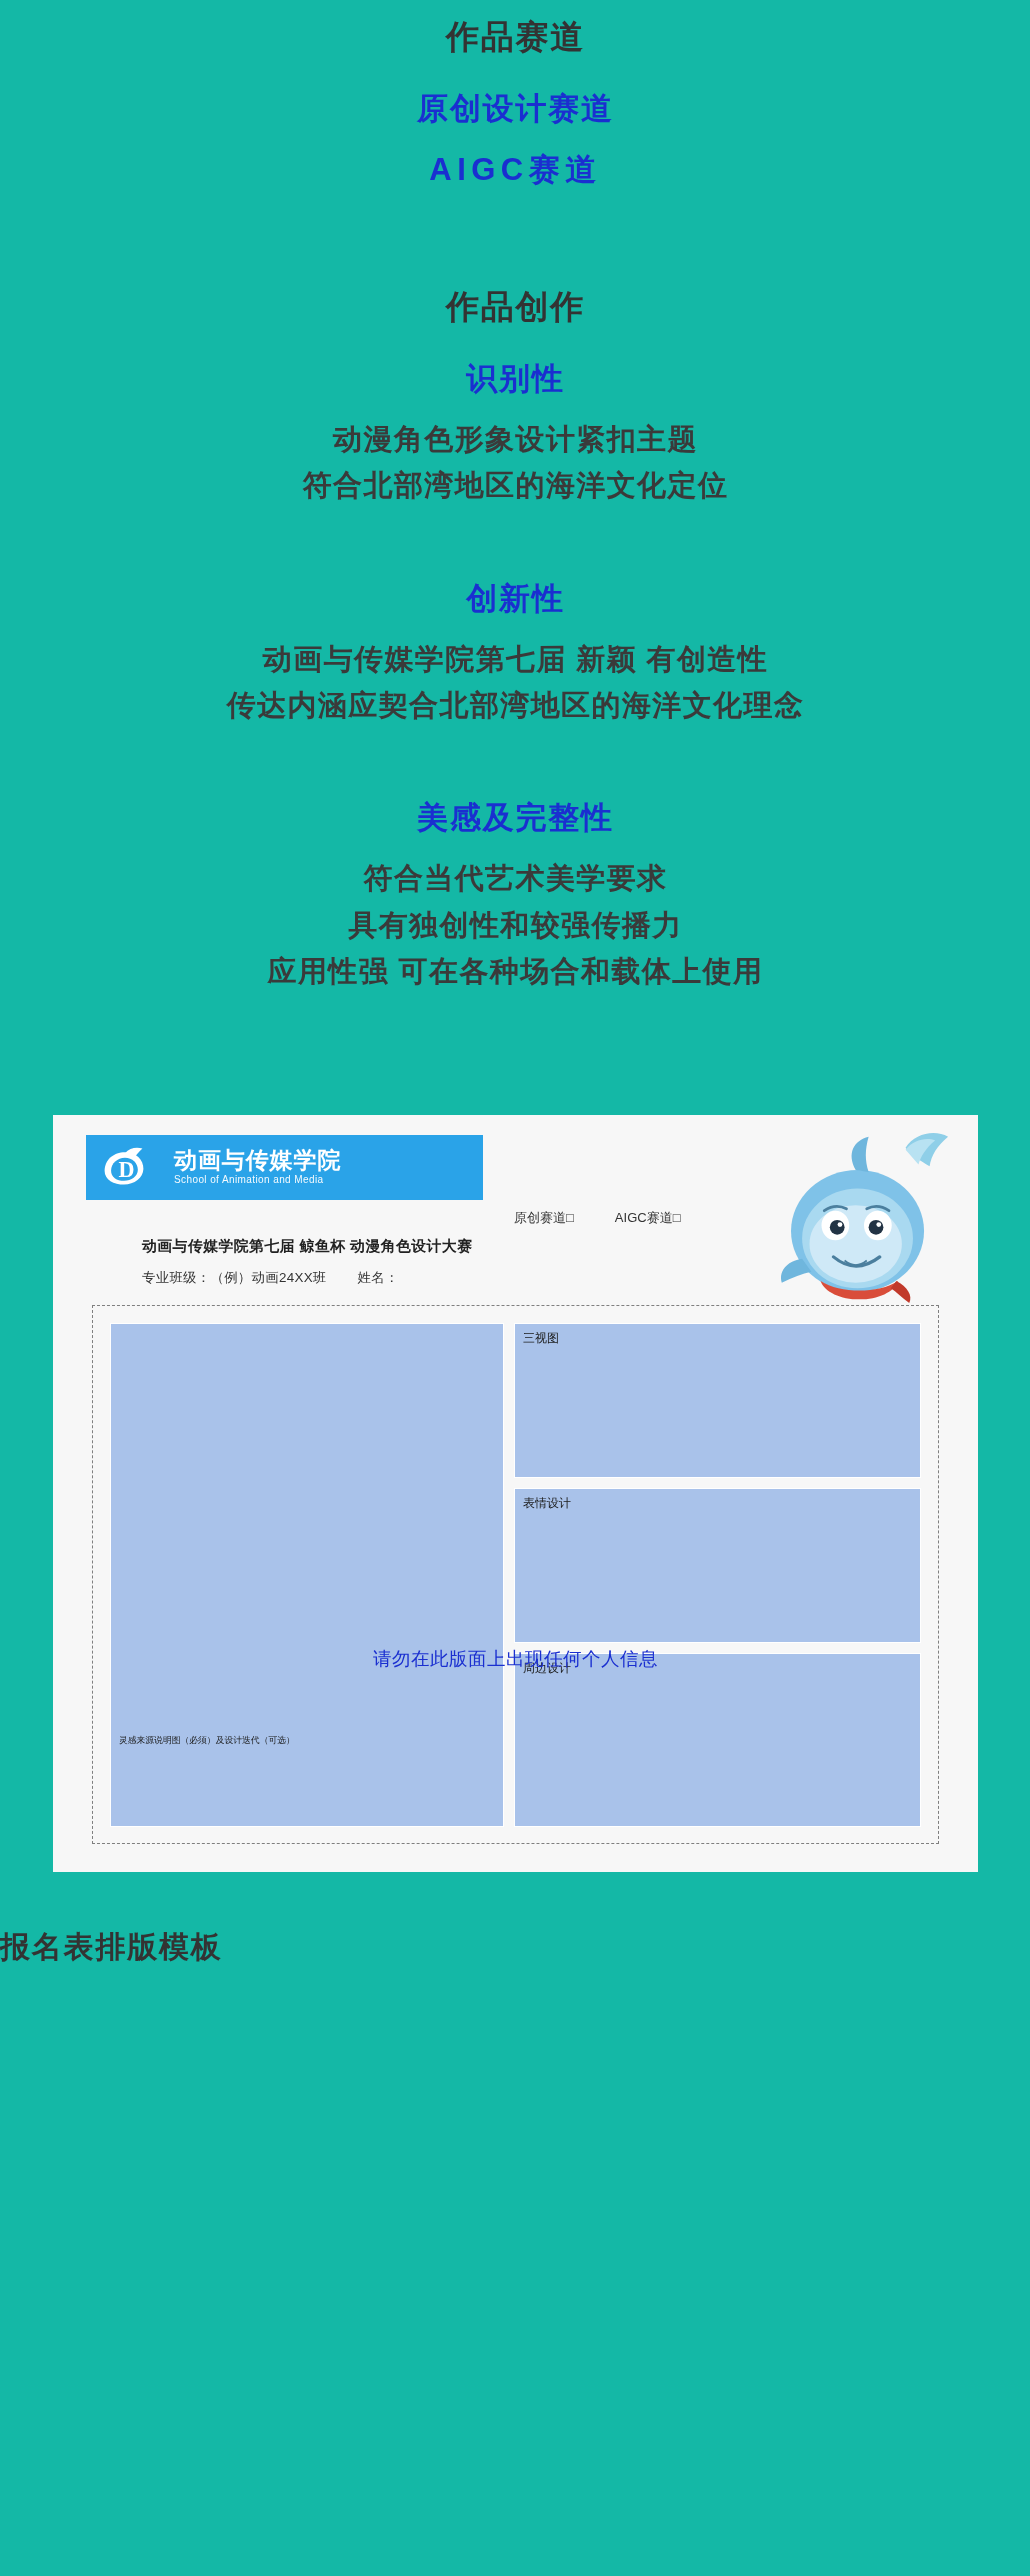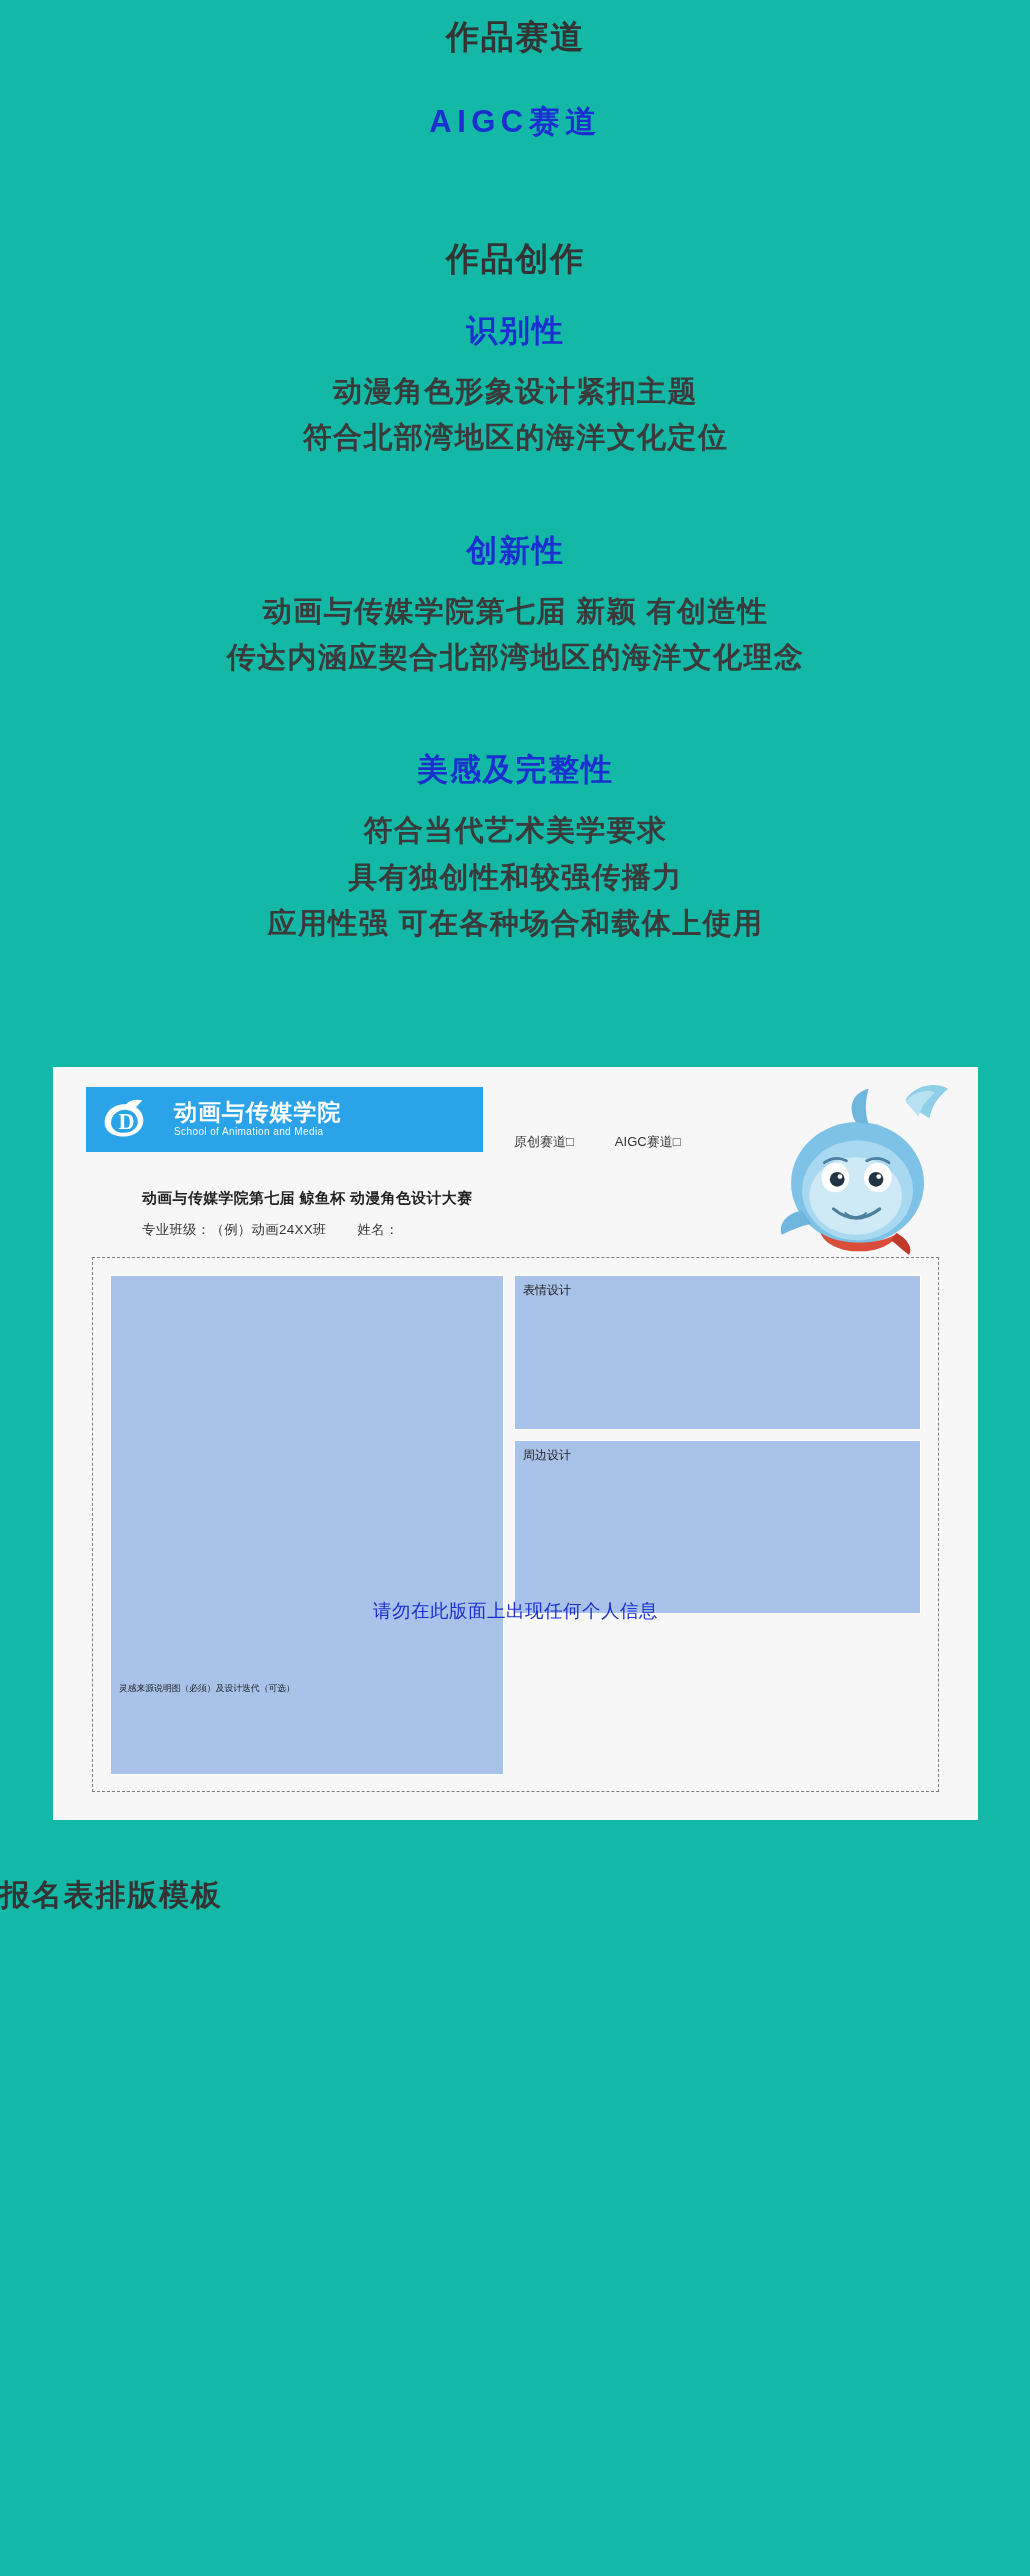--- a/index.html
+++ b/index.html
@@ -109,21 +109,21 @@
   }
   .track-checks {
     position: absolute;
     left: 461px;
     top: 66px;
     display: flex;
     gap: 41px;
     font-size: 13px;
     color: #333;
   }
-  .track-checks span { white-space: nowrap; }
+  .track-checks span { white-space: nowrap; margin-top: 28px; }
 
   .mascot {
     position: absolute;
     right: 16.6px;
     top: 7.4px;
     width: 194px;
     height: 194px;
   }
 
   .tpl-lines {
@@ -236,20 +236,21 @@
   }
 </style>
 </head>
 <body>
 
 <div class="page">
 
   <div class="center">
     <div class="h-sec">作品赛道</div>
     <div class="gap-s"></div>
+    <div class="h-blue">原创设计赛道</div>
     <div class="gap-xs"></div>
     <div class="h-blue wide">AIGC赛道</div>
   </div>
 
   <div class="gap-xl"></div>
 
   <div class="center">
     <div class="h-sec">作品创作</div>
     <div class="gap-s"></div>
 
@@ -344,20 +345,23 @@
       </div>
 
       <div class="dashed-area">
         <div class="grid">
 
           <div class="col-left">
             <div class="left-bottom-note">灵感来源说明图（必须）及设计迭代（可选）</div>
           </div>
 
           <div class="col-right">
+            <div class="box rb1">
+              <div class="box-label">三视图</div>
+            </div>
             <div class="box rb2">
               <div class="box-label">表情设计</div>
             </div>
             <div class="box rb3">
               <div class="box-label">周边设计</div>
             </div>
           </div>
         </div>
 
         <div class="watermark">请勿在此版面上出现任何个人信息</div>

